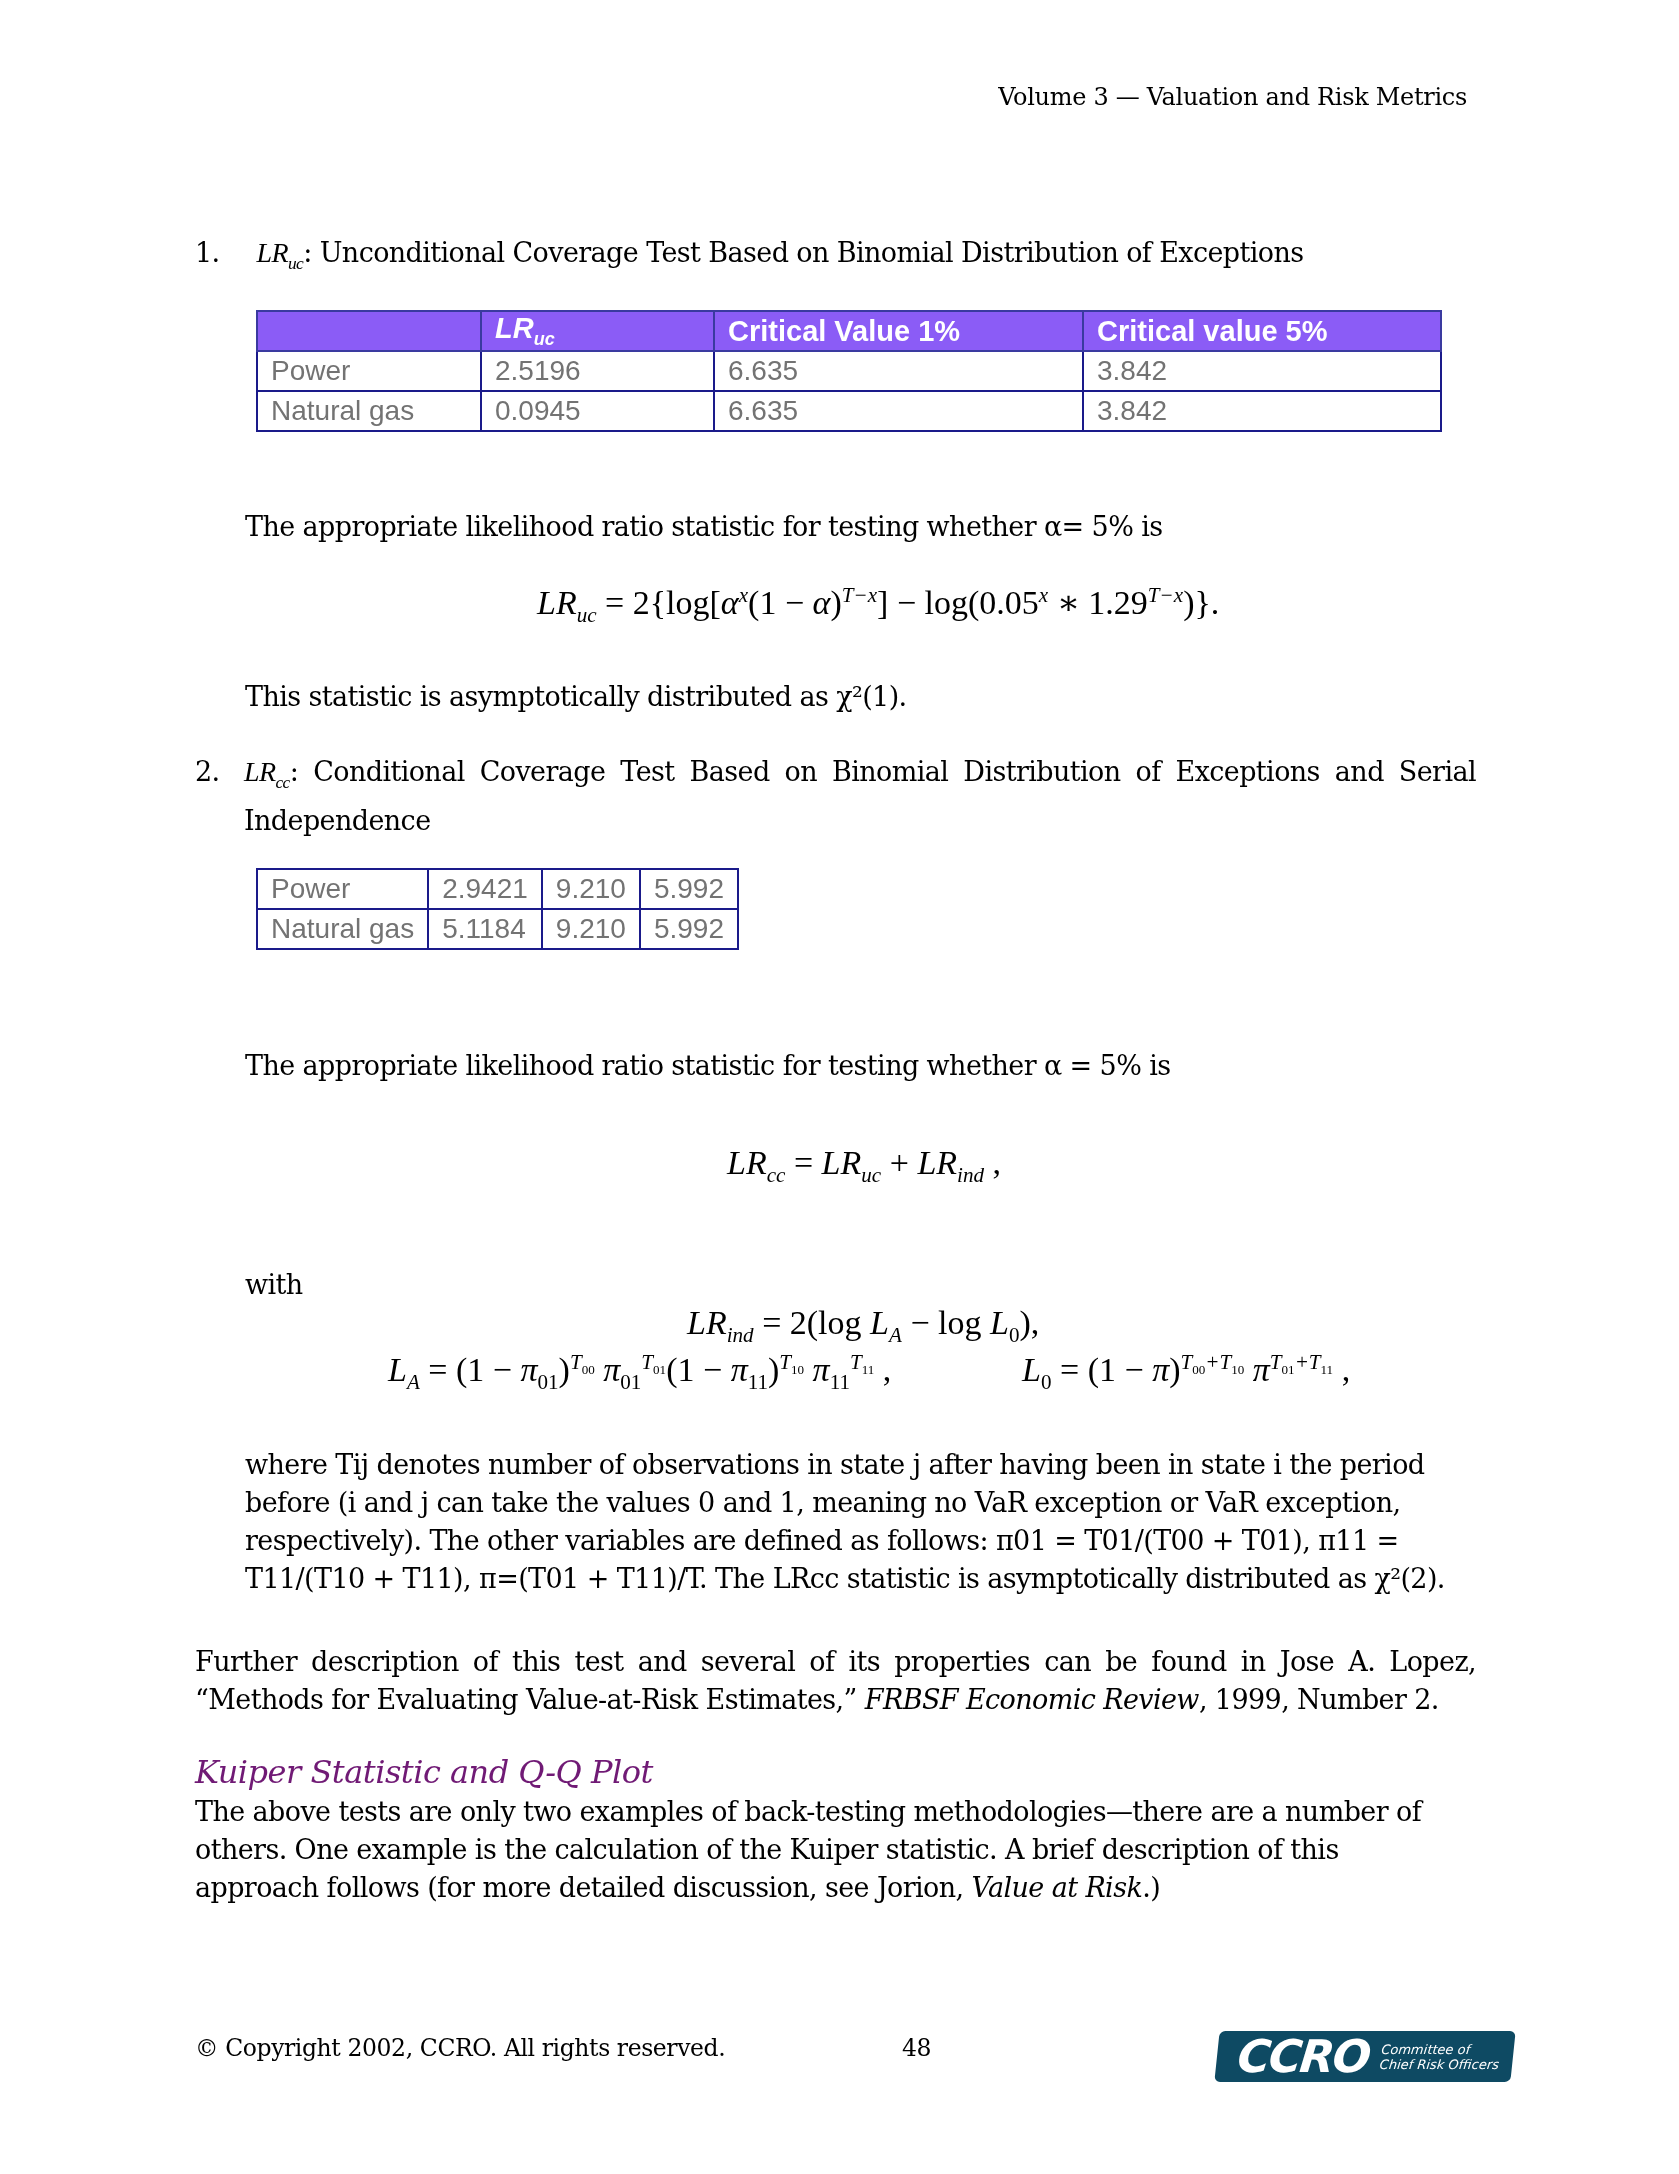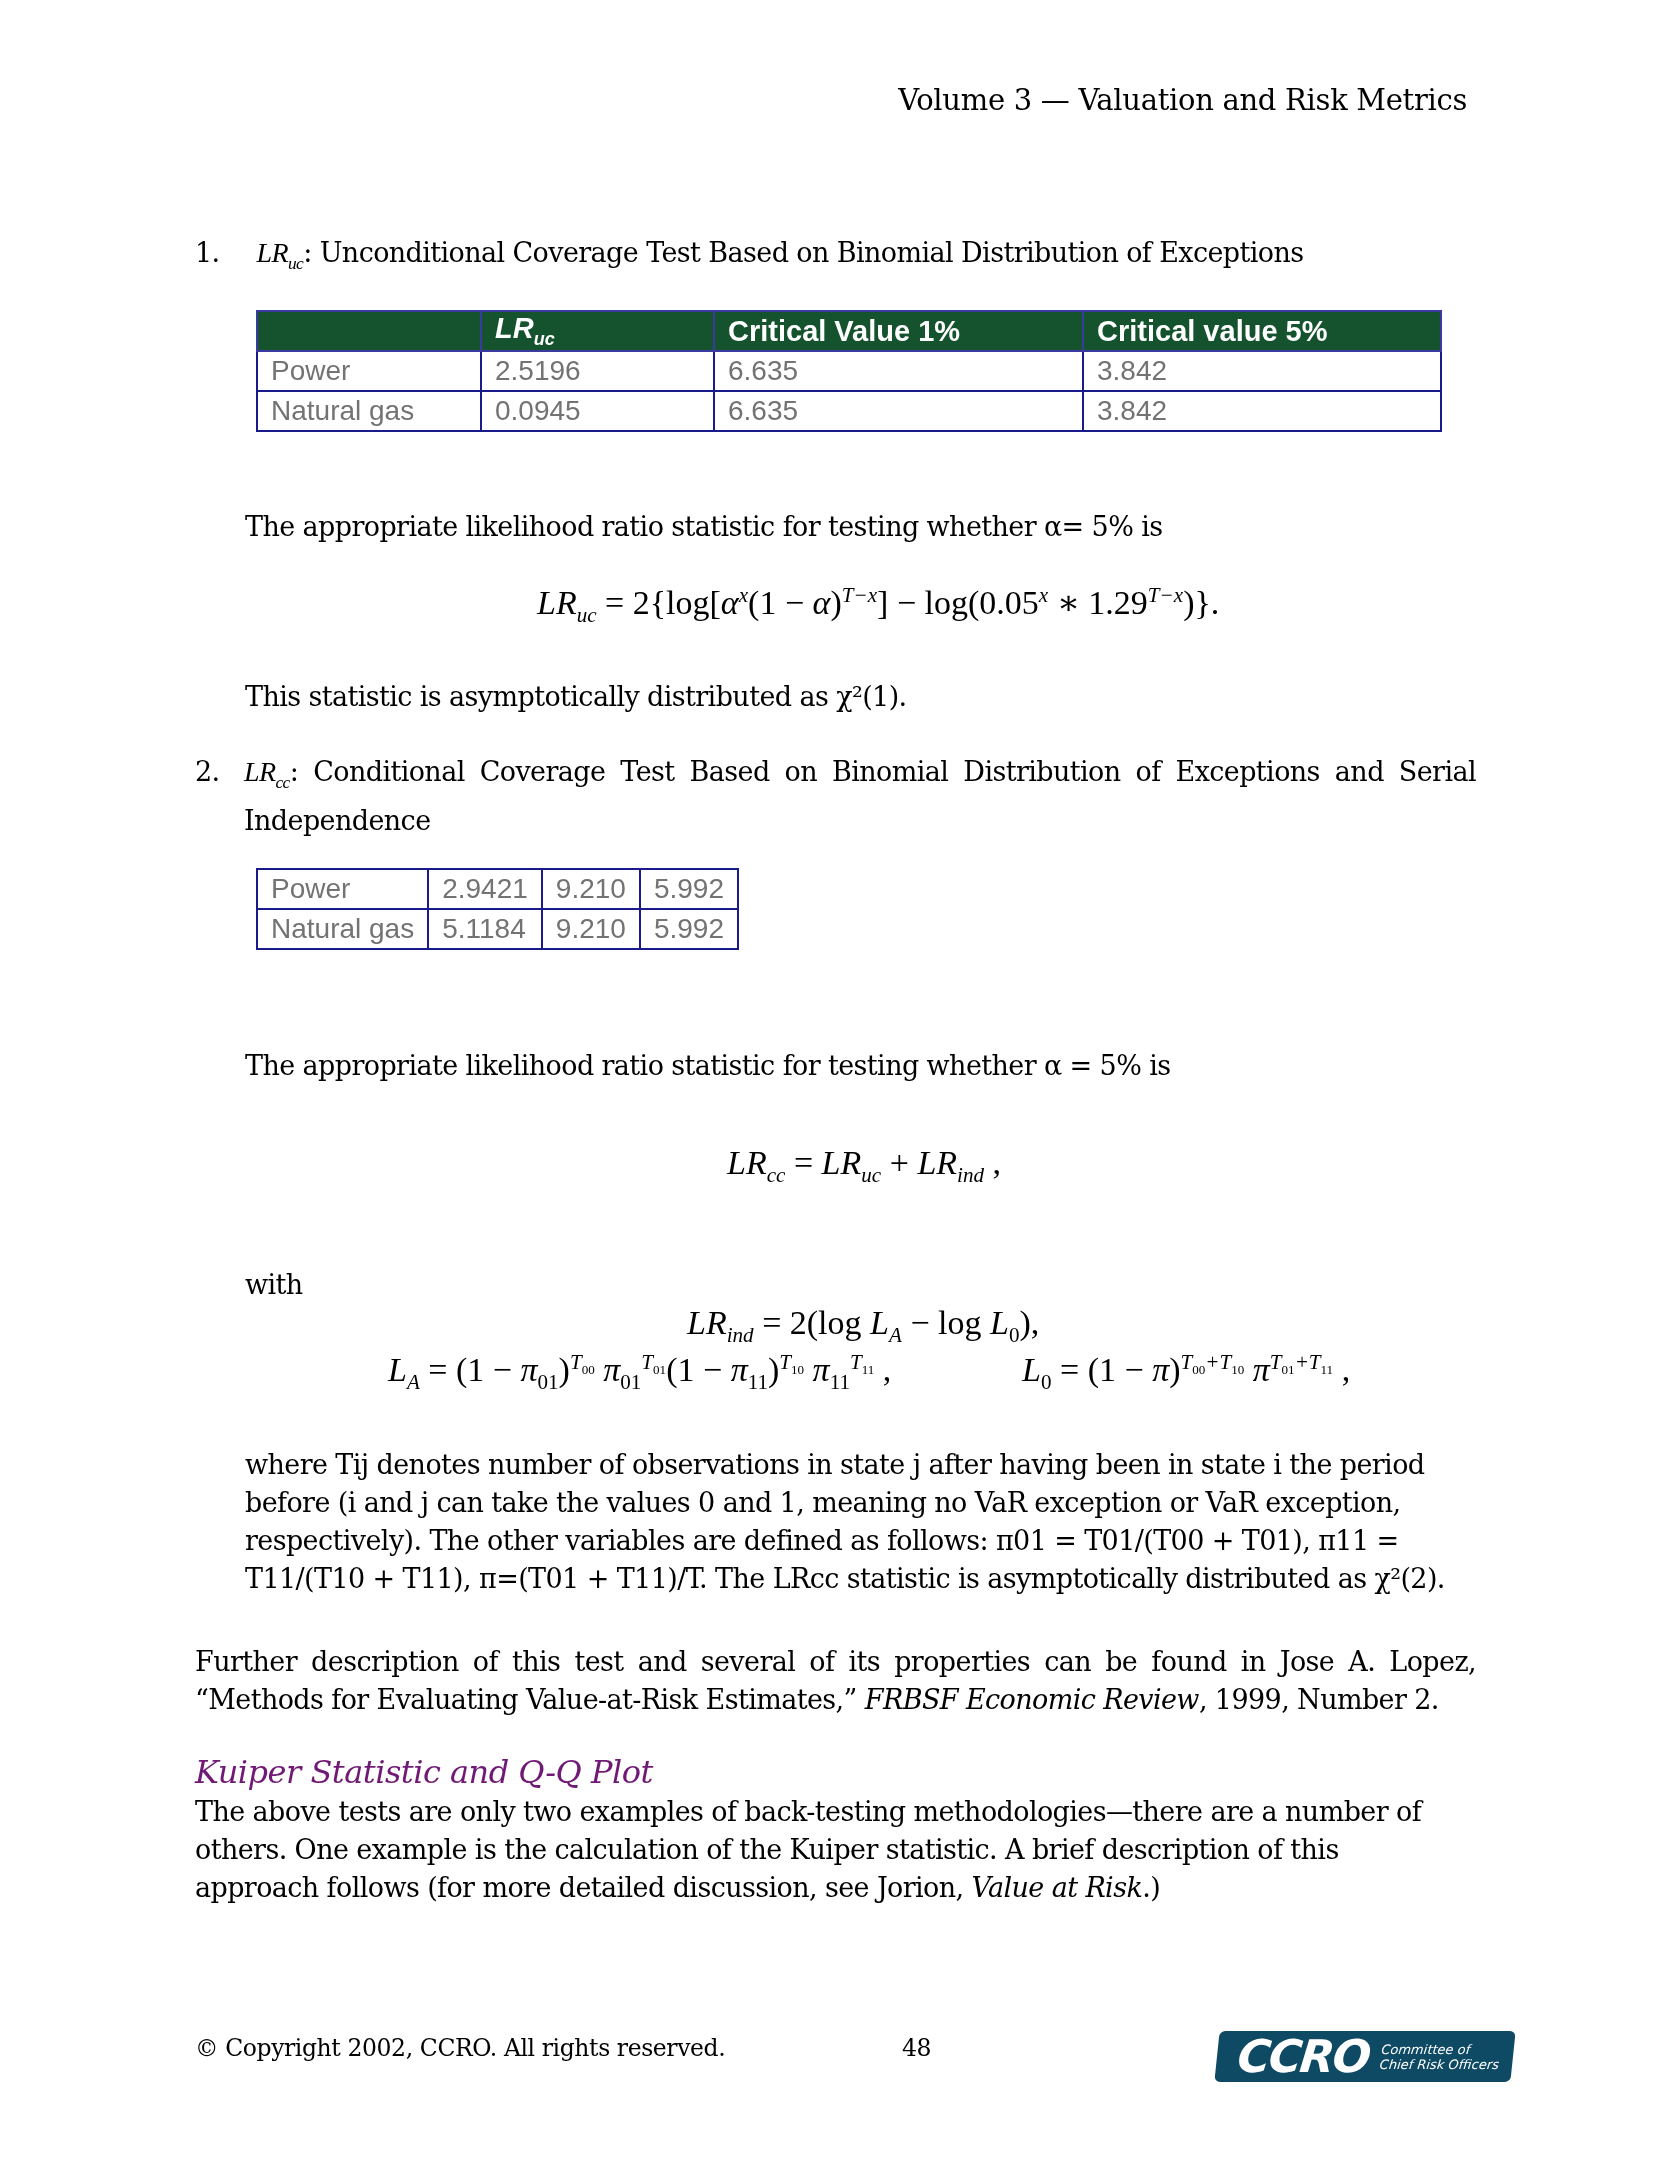--- a/index.html
+++ b/index.html
@@ -3,25 +3,25 @@
 <meta charset="utf-8">
 <style>
   html, body { margin: 0; padding: 0; background: #ffffff; }
   body { width: 1680px; height: 2174px; position: relative; overflow: hidden;
          font-family: "DejaVu Serif", "Liberation Serif", serif; color: #000; }
   .abs { position: absolute; }
   .text { font-family: "DejaVu Serif", "Liberation Serif", serif; font-size: 27px; line-height: 38px; letter-spacing: -0.6px; }
   .math { font-family: "Liberation Serif", "DejaVu Serif", serif; font-style: italic; }
   .up { font-style: normal; }
   sub, sup { font-size: 62%; }
-  .running-header { right: 213px; top: 83px; font-size: 29px; font-family: "DejaVu Serif", "Liberation Serif", serif; letter-spacing: -0.3px; }
+  .running-header { right: 213px; top: 83px; font-size: 24px; font-family: "DejaVu Serif", "Liberation Serif", serif; letter-spacing: -0.3px; }
 
   table.data { position: absolute; border-collapse: collapse; font-family: "Liberation Sans", sans-serif; font-size: 28px; }
   table.data td, table.data th { border: 2.8px solid #1a1a8a; height: 38px; padding: 0 13px; text-align: left; vertical-align: middle; }
-  table.data th { background: #14532d; color: #ffffff; font-weight: bold; font-size: 29px; border-color: #3a3aa0; }
+  table.data th { background: #8b5cf6; color: #ffffff; font-weight: bold; font-size: 29px; border-color: #3a3aa0; }
   table.data td { font-weight: normal; color: #737373; }
   .c0 { width: 196px; } .c1 { width: 205px; } .c2 { width: 341px; } .c3 { width: 330px; }
 
   .formula { font-size: 34px; white-space: nowrap; }
   .heading { font-family: "DejaVu Serif", "Liberation Serif", serif; font-style: italic; color: #701a75; font-size: 32px; letter-spacing: -0.5px; }
   .footer { font-size: 23.5px; letter-spacing: -0.4px; }
   .logo { left: 1217px; top: 2031px; width: 296px; height: 51px; background: #0e4a63; border-radius: 5.6px; transform: skewX(-6deg); display: flex; align-items: center; }
   .logo-main { font-family: "DejaVu Sans", sans-serif; font-weight: bold; font-style: italic; color: #fff; font-size: 45px; letter-spacing: -1.9px; margin-left: 21px; }
   .logo-sub { font-family: "DejaVu Sans", sans-serif; color: #fff; font-size: 13px; line-height: 15px; margin-left: 11.3px; font-style: italic; }
 </style>

